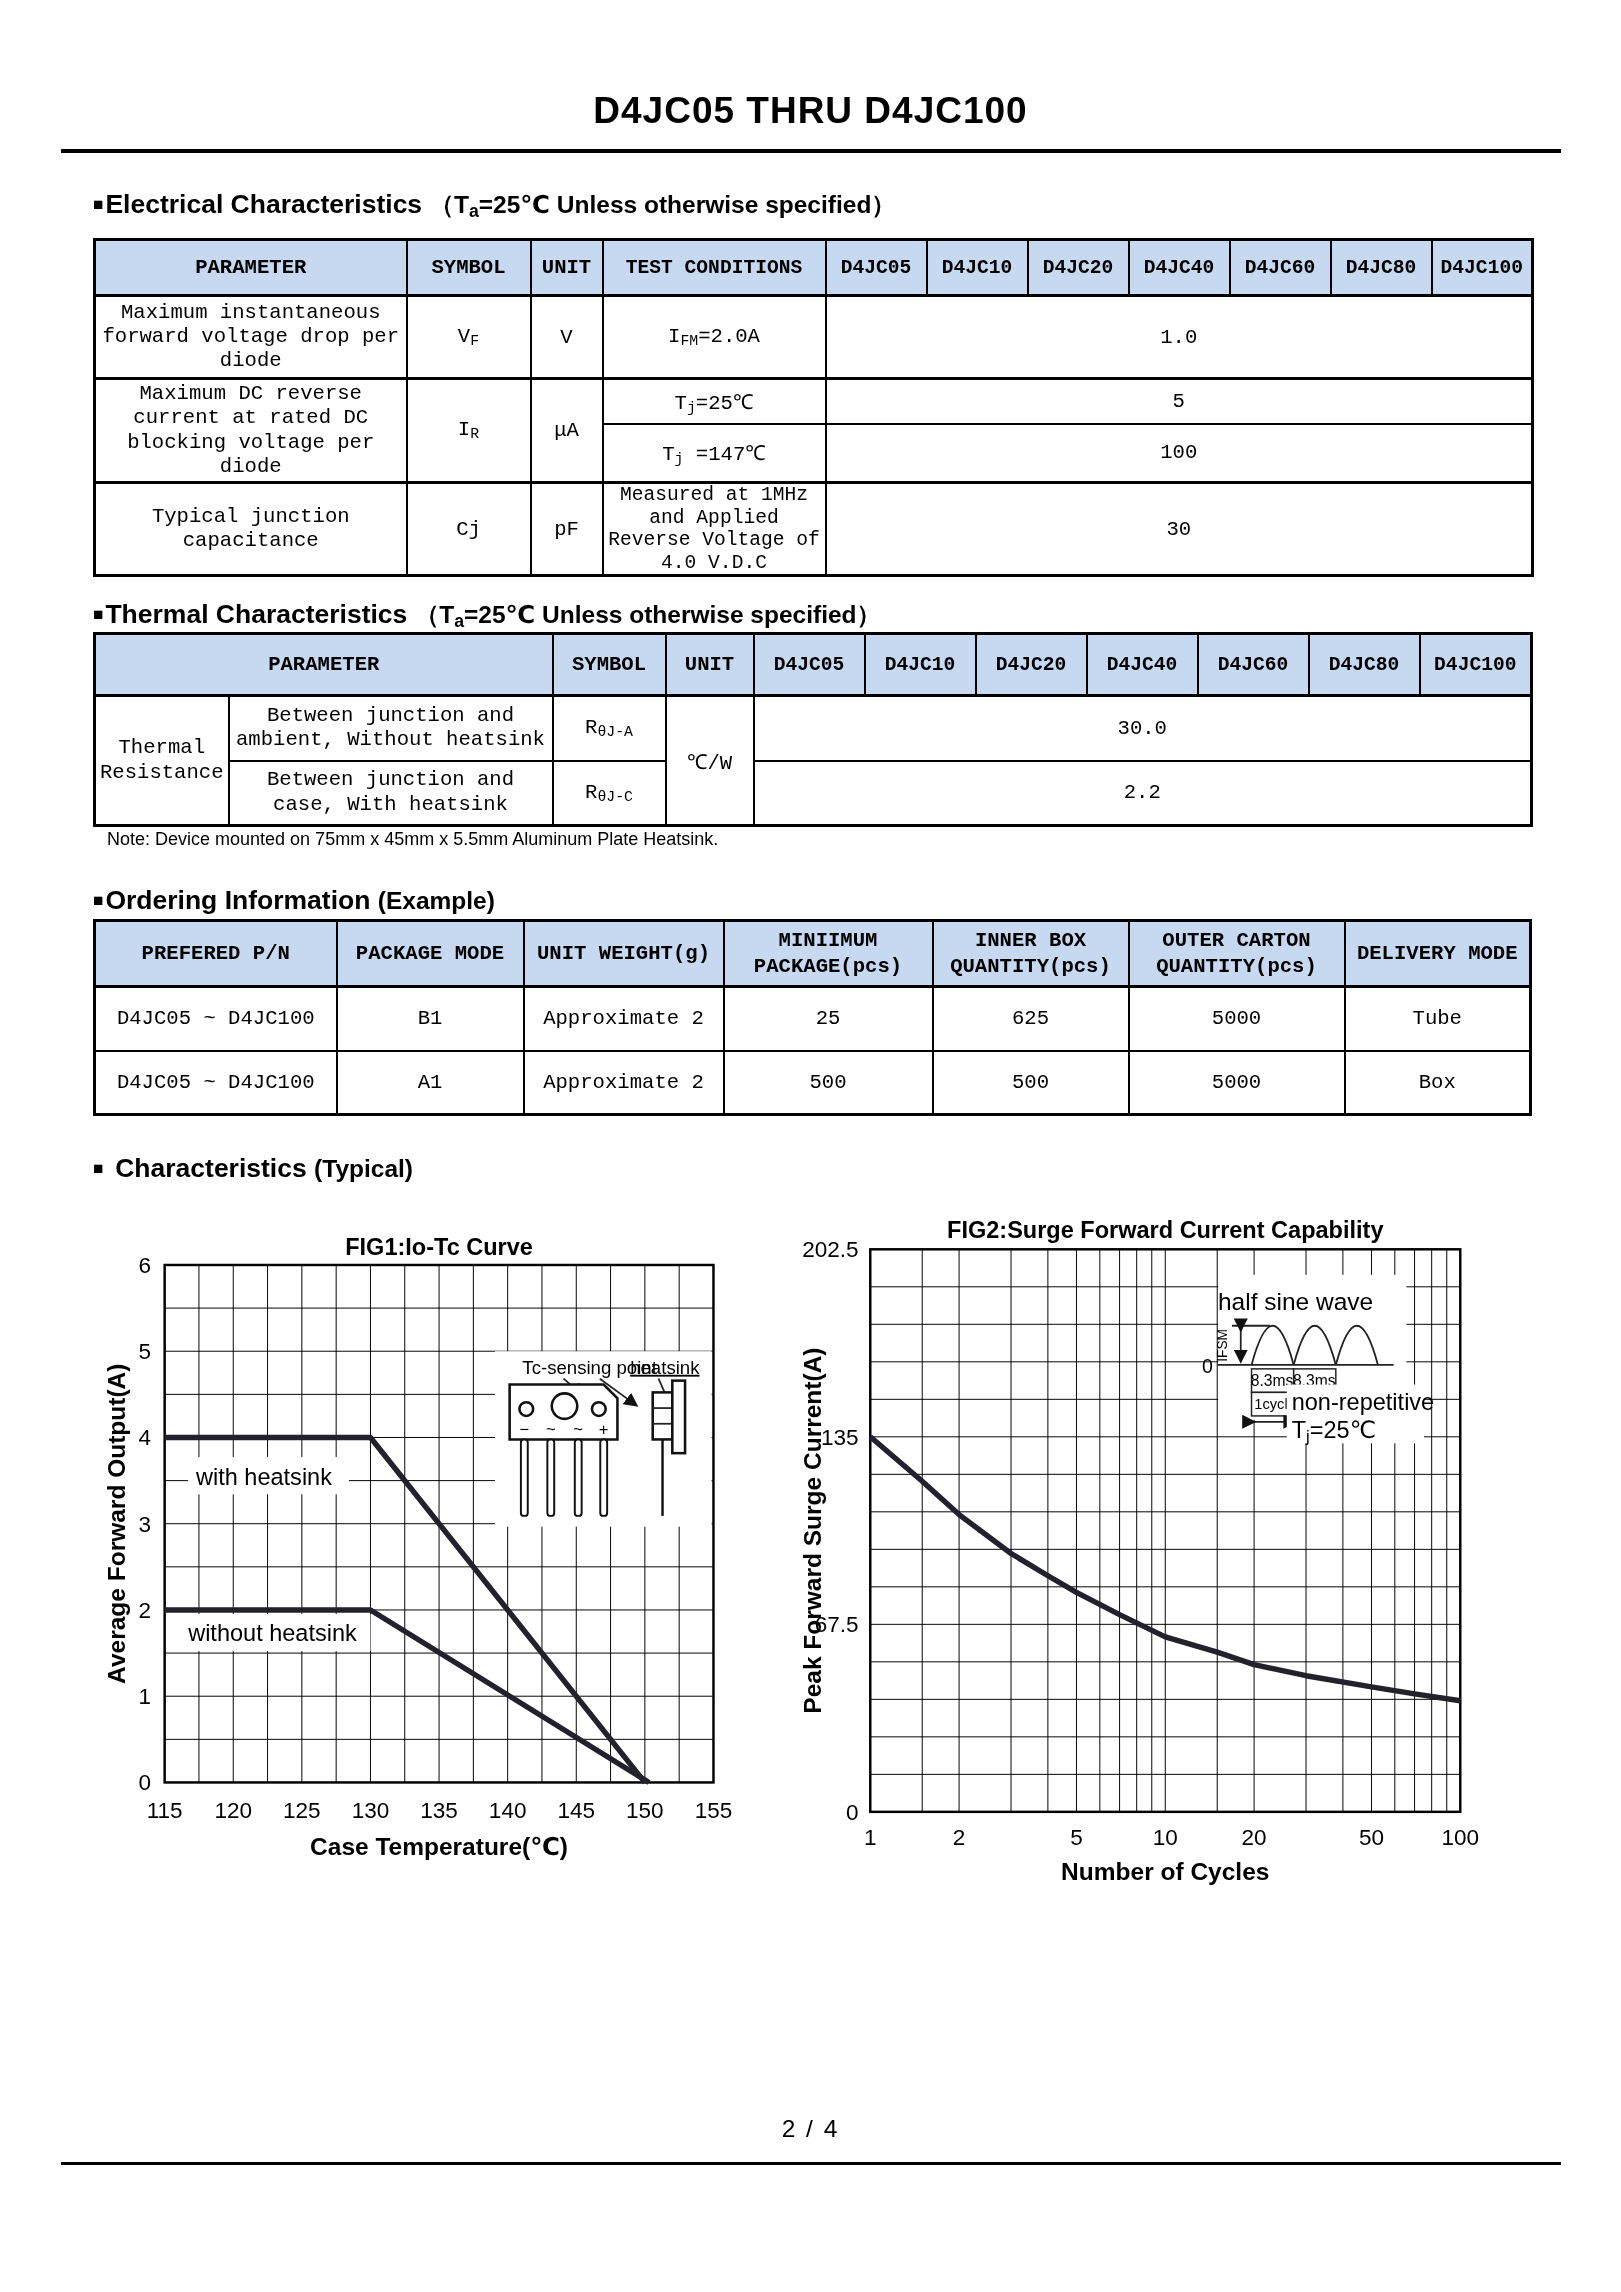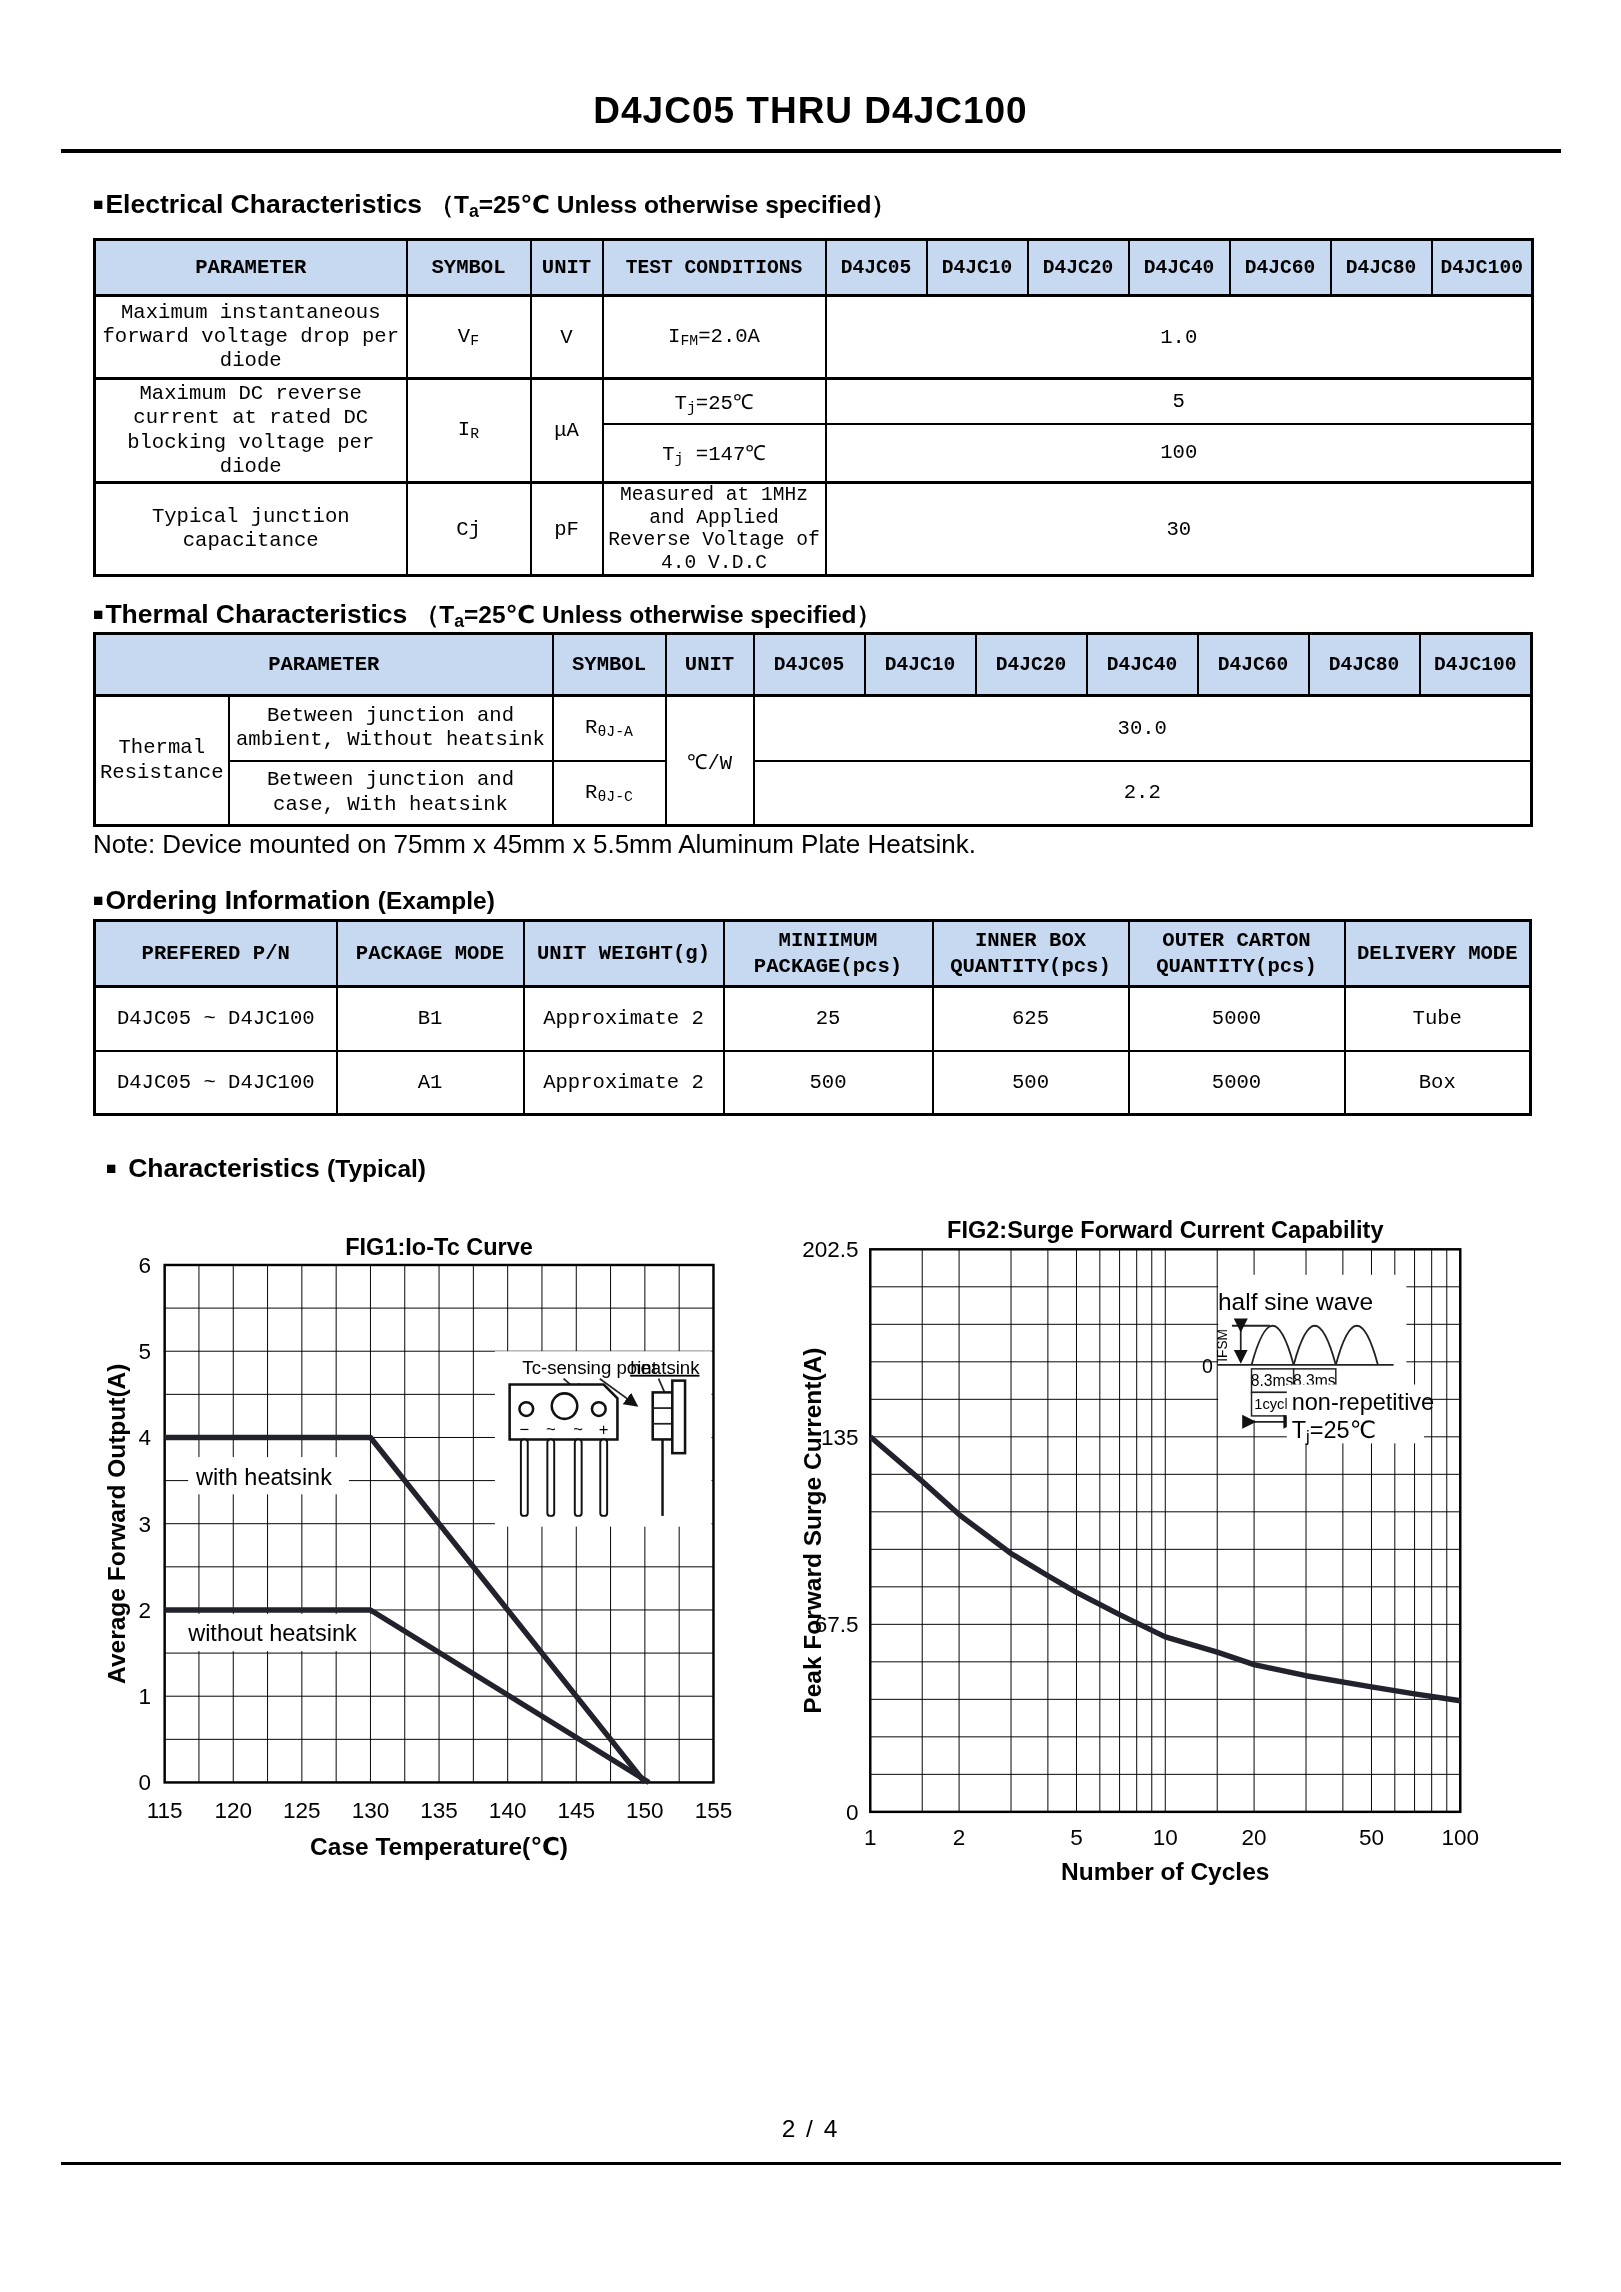--- a/index.html
+++ b/index.html
@@ -26,21 +26,21 @@
   }
   table.tbl td {
     border:2px solid #000; text-align:center; vertical-align:middle;
     padding:0 2px; overflow:hidden;
   }
   table.tbl { border:3.9px solid #000;font-family:Liberation Mono, monospace; }
   tr.thead td { background:#c6d9f0; font-weight:bold; border-bottom:3.9px solid #000; }
   tr.major td { border-top:3.9px solid #000; }
   td.pl { text-align:left; padding-left:8.8px; padding-right:3.9px; line-height:1.18; }
   td.cond-left { text-align:left; padding-left:6.9px; font-size:19.6px; line-height:1.15;margin-left:48px; }
-  .note-line { left:93px; font-size:26px; }
+  .note-line { left:107px; font-size:18px; }
   .footer-text { left:0; top:2115px; width:100%; text-align:center; font-size:24.5px; letter-spacing:2px; }
   .footer-rule { left:61px; top:2162px; width:1500px; height:2.9px; background:#000; }
   
   #charts { position:absolute; left:0; top:1206px; width:1621px; height:706px; }
   #charts .grid   { stroke:#000; stroke-width:1; }
   #charts .frame  { stroke:#000; stroke-width:2.5; fill:none; }
   #charts .curve  { stroke:#22222c; stroke-width:5.5; fill:none; stroke-linejoin:round; stroke-linecap:butt; }
   #charts text    { fill:#000; font-family:"Liberation Sans","DejaVu Sans",sans-serif; }
   #charts .tick       { font-size:23px; }
   #charts .axis-title { font-size:25px; font-weight:bold; }
@@ -209,21 +209,21 @@
         <td>A1</td>
         <td>Approximate 2</td>
         <td>500</td>
         <td>500</td>
         <td>5000</td>
         <td>Box</td>
       </tr>
     </tbody>
   </table>
 
-  <div class="abs section-heading" style="top:1153px;margin-left:13px;">
+  <div class="abs section-heading" style="top:1153px;">
     <span class="sq" style="margin-right:9.8px;">■</span><span class="h-main">Characteristics</span>
     <span class="h-note">(Typical)</span>
   </div>
 
   <svg id="charts" viewBox="0 1230 1654 720">
       <defs>
         <marker id="ah" viewBox="0 0 10 10" refX="8" refY="5" markerWidth="8" markerHeight="8" orient="auto">
           <path d="M0,0 L10,5 L0,10 z" fill="#111"></path>
         </marker>
       </defs>

